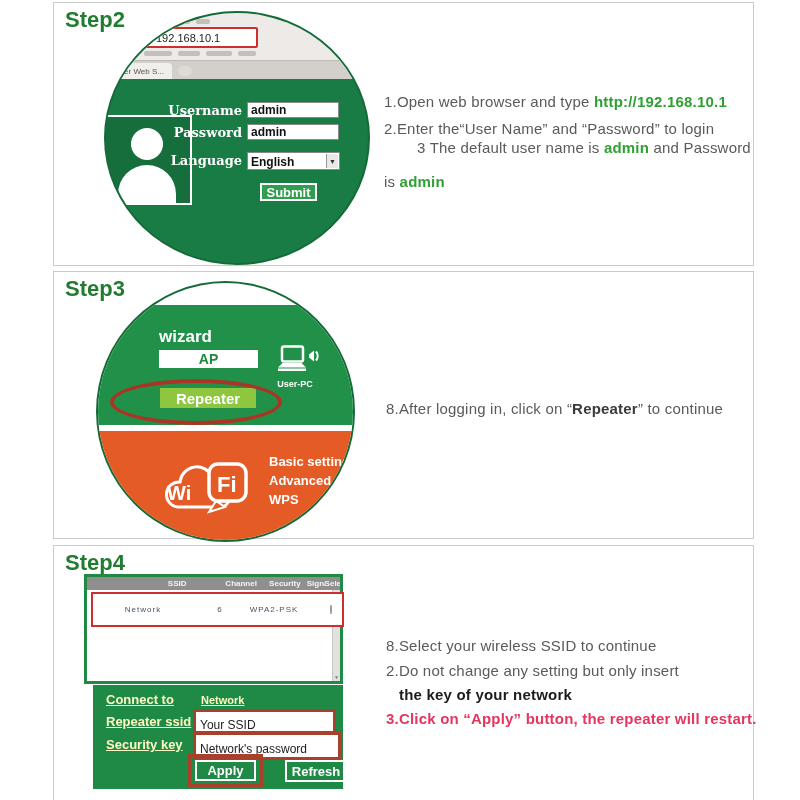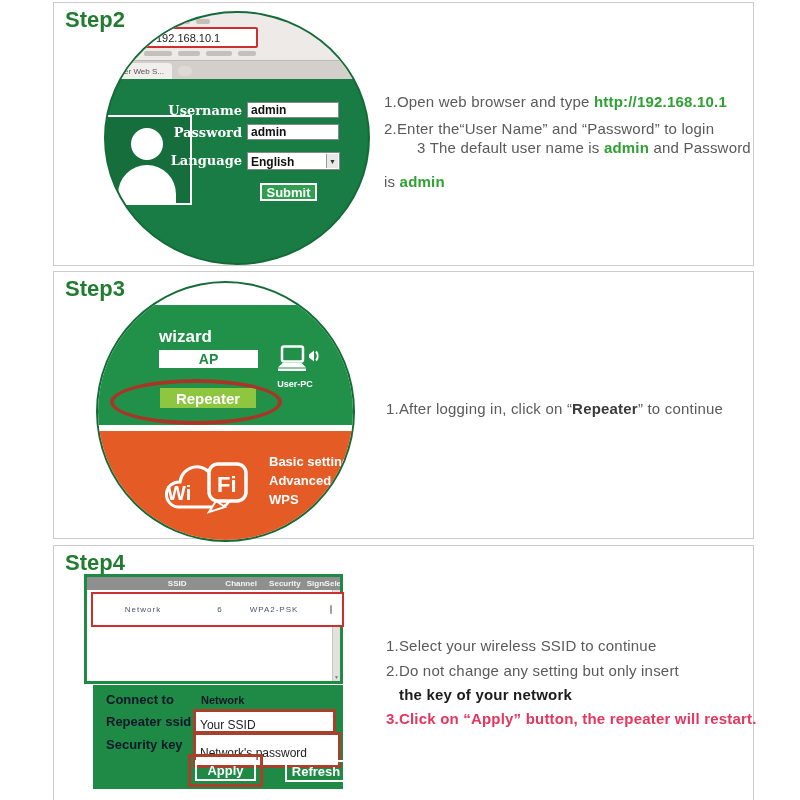--- a/index.html
+++ b/index.html
@@ -72,21 +72,21 @@
   .thead{position:absolute;left:0;right:0;top:0;height:13px;background:#8f8f8f;display:flex;}
   .th{font-size:8px;font-weight:bold;color:#f5f5f5;text-align:center;line-height:13px;overflow:hidden;}
   .scrollbar{position:absolute;right:0;top:13px;bottom:0;width:7px;background:#e3e1de;border-left:1px solid #c9c7c4;}
   .sb-arr{position:absolute;left:0;right:0;font-size:5px;color:#777;text-align:center;line-height:6px;}
   .redrow{position:absolute;left:4px;top:15px;width:249px;height:31px;border:2px solid #cf2e2e;
           display:flex;align-items:center;background:#fff;}
   .td{font-size:8px;color:#4a5560;letter-spacing:1px;text-align:center;overflow:hidden;}
   .sig{width:0;height:0;border-left:13px solid transparent;border-bottom:10px solid #2f9e4f;margin:0 auto;}
   .radio{width:7px;height:7px;border:1px solid #9a9a9a;border-radius:50%;background:#fff;margin:0 auto;}
   .nform{position:absolute;left:39px;top:139px;width:250px;height:104px;background:#1f8a46;}
-  .gl{position:absolute;color:#0f172a;font-weight:bold;font-size:13px;white-space:nowrap;}
+  .gl{position:absolute;color:#fef9c3;font-weight:bold;font-size:13px;white-space:nowrap;text-decoration:underline;}
   .bwrap{position:absolute;border:3px solid #a8402c;background:#fff;box-sizing:border-box;}
   .bwrap input{width:100%;height:100%;border:none;outline:none;background:#fff;font-size:12px;color:#222;
                padding:6px 0 0 4px;box-sizing:border-box;font-family:"Liberation Sans",sans-serif;}
   .applywrap{position:absolute;left:95px;top:69px;width:75px;height:33px;border:3px solid #a8402c;
              box-sizing:border-box;display:flex;align-items:center;justify-content:center;}
   .gbtn{border:2px solid #fff;background:transparent;color:#fff;font-size:13px;font-weight:bold;
         display:flex;align-items:center;justify-content:center;font-family:"Liberation Sans",sans-serif;
         padding:0;cursor:pointer;}
 </style>
 </head>
@@ -169,21 +169,21 @@
         <text x="13" y="45" font-family="Liberation Sans, sans-serif" font-size="20" font-weight="bold" fill="#fff">Wi</text>
         <path d="M62 46 l-7 11 l16 -5 z" fill="#e55b25" stroke="#fff" stroke-width="2"></path>
         <rect x="55" y="9" width="37" height="37" rx="9" fill="#e55b25" stroke="#fff" stroke-width="3.5"></rect>
         <text x="63" y="37" font-family="Liberation Sans, sans-serif" font-size="22" font-weight="bold" fill="#fff">Fi</text>
       </svg>
       <div class="menu-item" style="top:171px;">Basic setting</div>
       <div class="menu-item" style="top:190px;">Advanced</div>
       <div class="menu-item" style="top:209px;">WPS</div>
     </div>
 
-    <div class="ins" style="top:128px;left:332px;"><span>1.After logging in, click on “</span><span class="bb">Repeater</span><span>” to continue</span></div>
+    <div class="ins" style="top:128px;left:332px;"><span>8.After logging in, click on “</span><span class="bb">Repeater</span><span>” to continue</span></div>
   </section>
 
   <section class="panel p3">
     <h2 class="step-h">Step4</h2>
 
     <div class="ntable">
       <div class="thead">
         <div class="th" style="width:104px;padding-left:48px;">SSID</div>
         <div class="th" style="width:54px;">Channel</div>
         <div class="th" style="width:54px;">Security</div>
@@ -206,29 +206,29 @@
     <div class="nform">
       <div class="gl" style="left:13px;top:7px;">Connect to</div>
       <div class="gl" style="left:108px;top:9px;font-size:11px;">Network</div>
 
       <div class="gl" style="left:13px;top:29px;">Repeater ssid</div>
       <div class="bwrap" style="left:100px;top:24px;width:143px;height:25px;">
         <input value="Your SSID" style="">
       </div>
 
       <div class="gl" style="left:13px;top:52px;">Security key</div>
-      <div class="bwrap" style="left:100px;top:47px;width:148px;height:36px;">
+      <div class="bwrap" style="left:100px;top:47px;width:148px;height:28px;">
         <input value="Network's password" style="">
       </div>
 
       <div class="applywrap">
         <button class="gbtn" style="width:61px;height:21px;">Apply</button>
       </div>
       <button class="gbtn" style="position:absolute;left:192px;top:75px;width:62px;height:22px;">Refresh</button>
     </div>
 
-    <div class="ins" style="top:91px;left:332px;"><span>1.Select your wireless SSID to continue</span></div>
+    <div class="ins" style="top:91px;left:332px;"><span>8.Select your wireless SSID to continue</span></div>
     <div class="ins" style="top:116px;left:332px;"><span>2.Do not change any setting but only insert</span></div>
     <div class="ins" style="top:140px;left:345px;"><span class="blk">the key of your network</span></div>
     <div class="ins" style="top:164px;left:332px;"><span class="rb">3.Click on “Apply” button, the repeater will restart.</span></div>
   </section>
 
 </div>
 
 </body></html>

